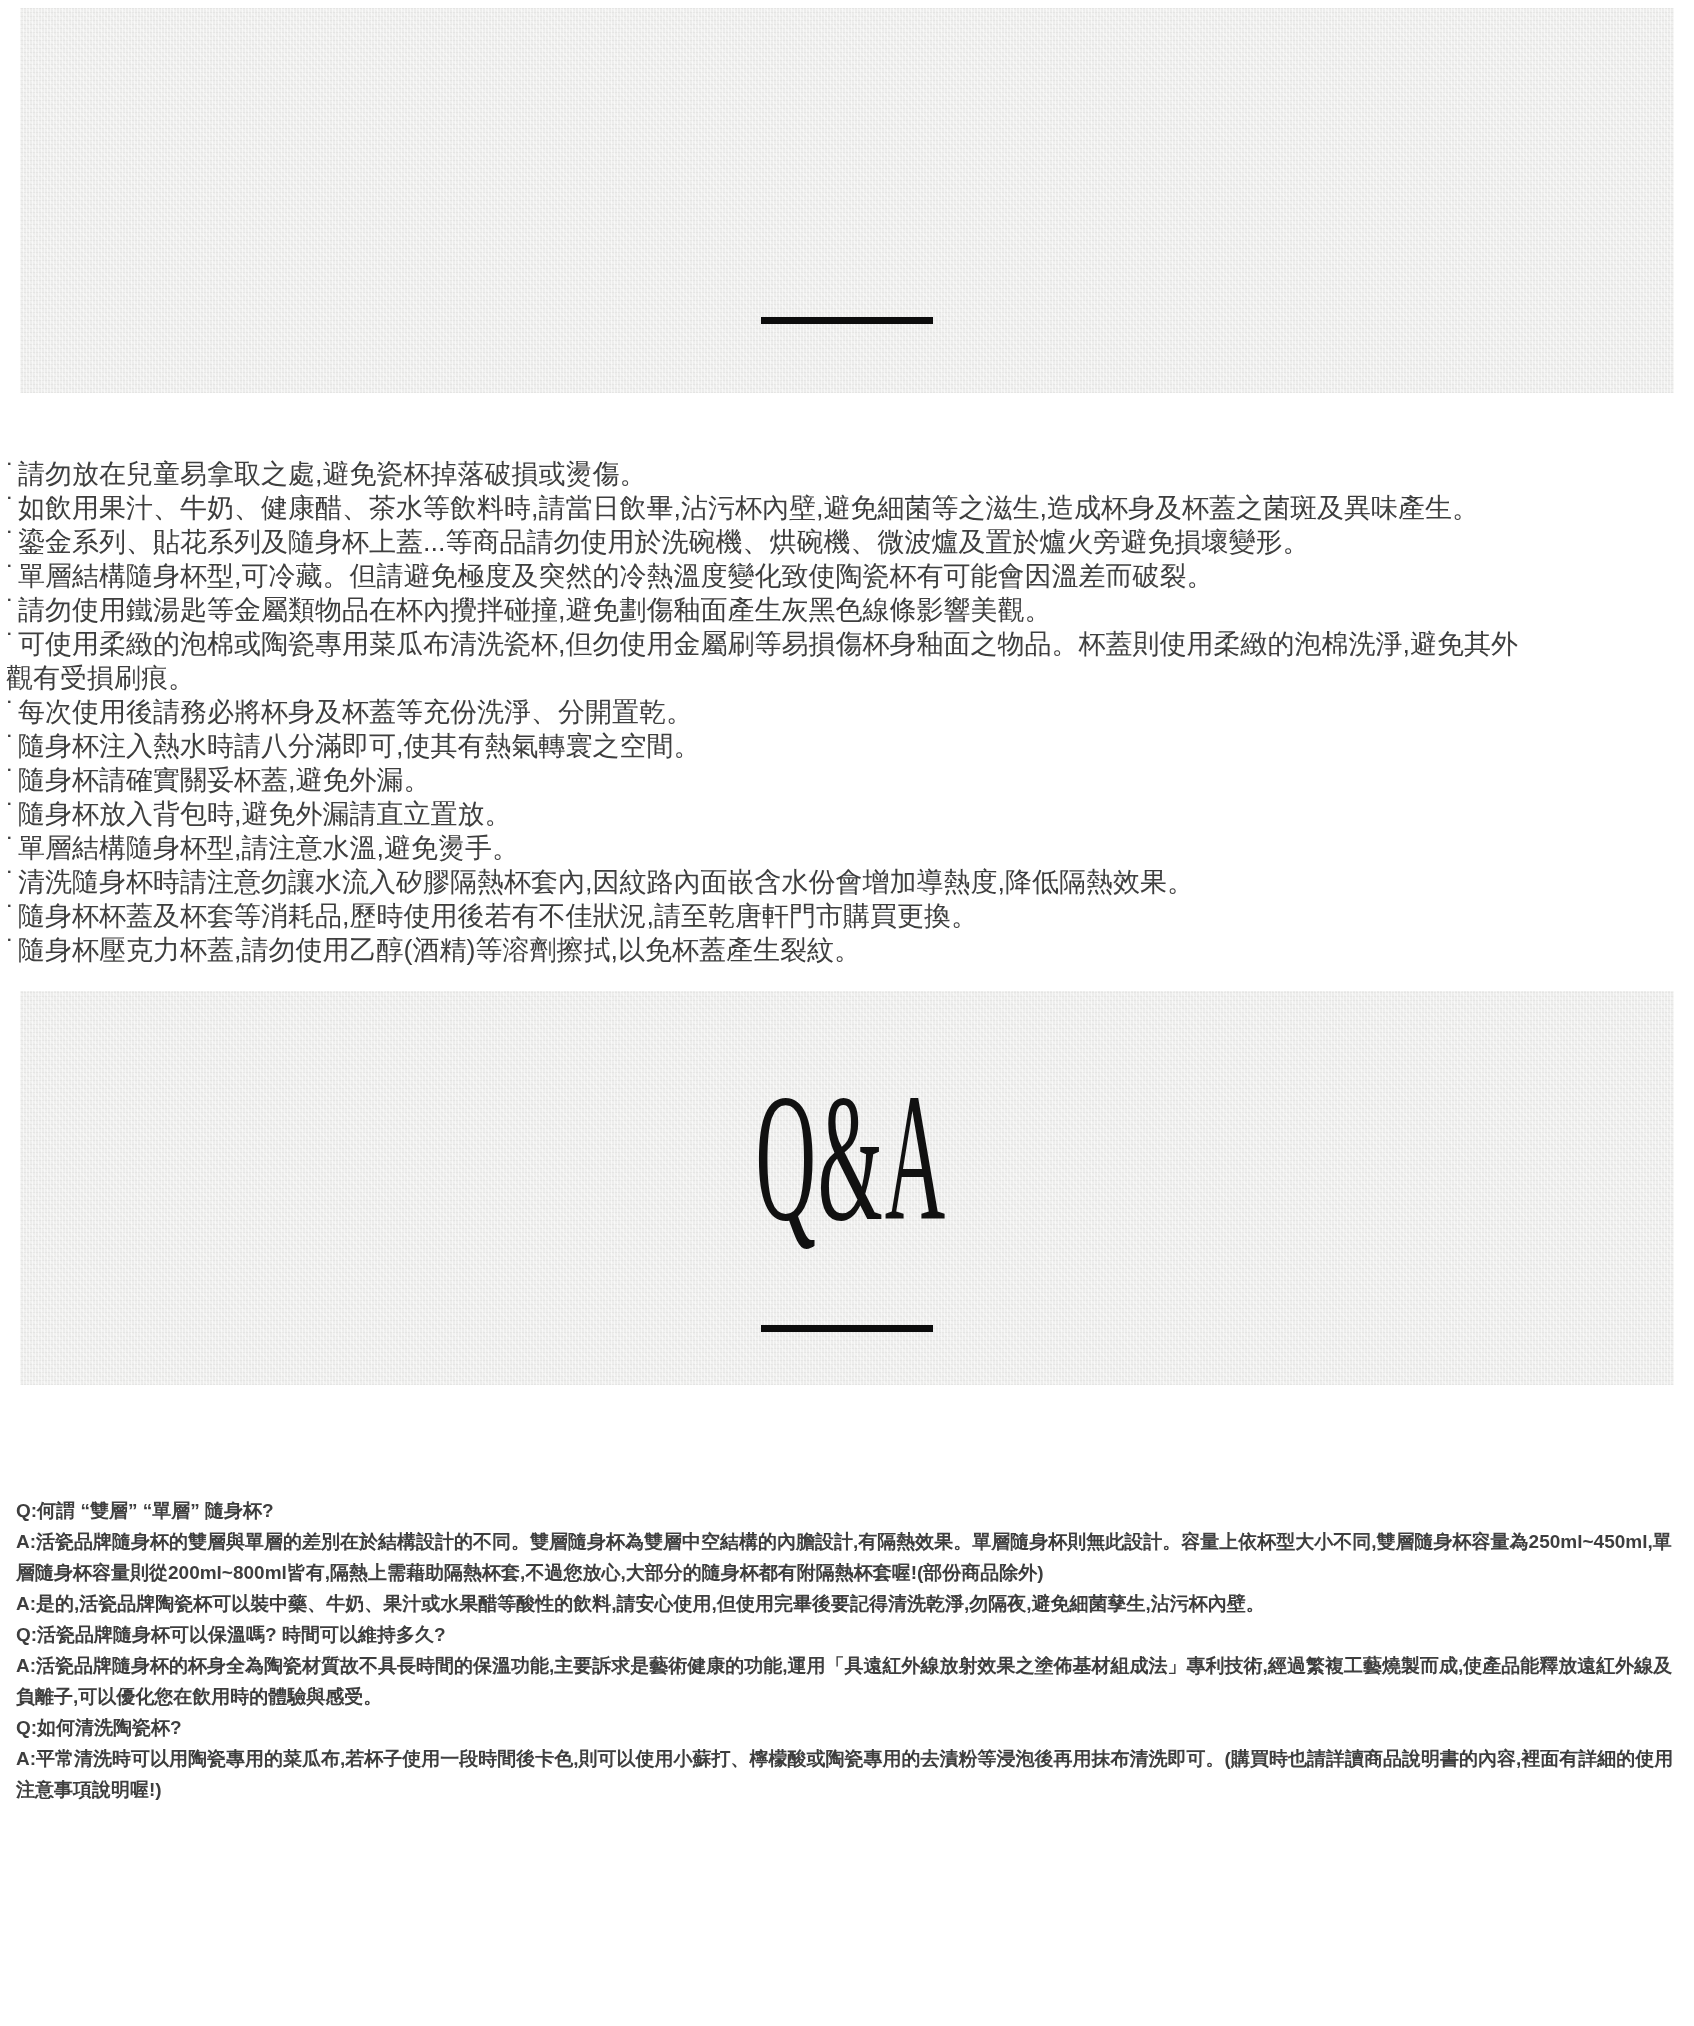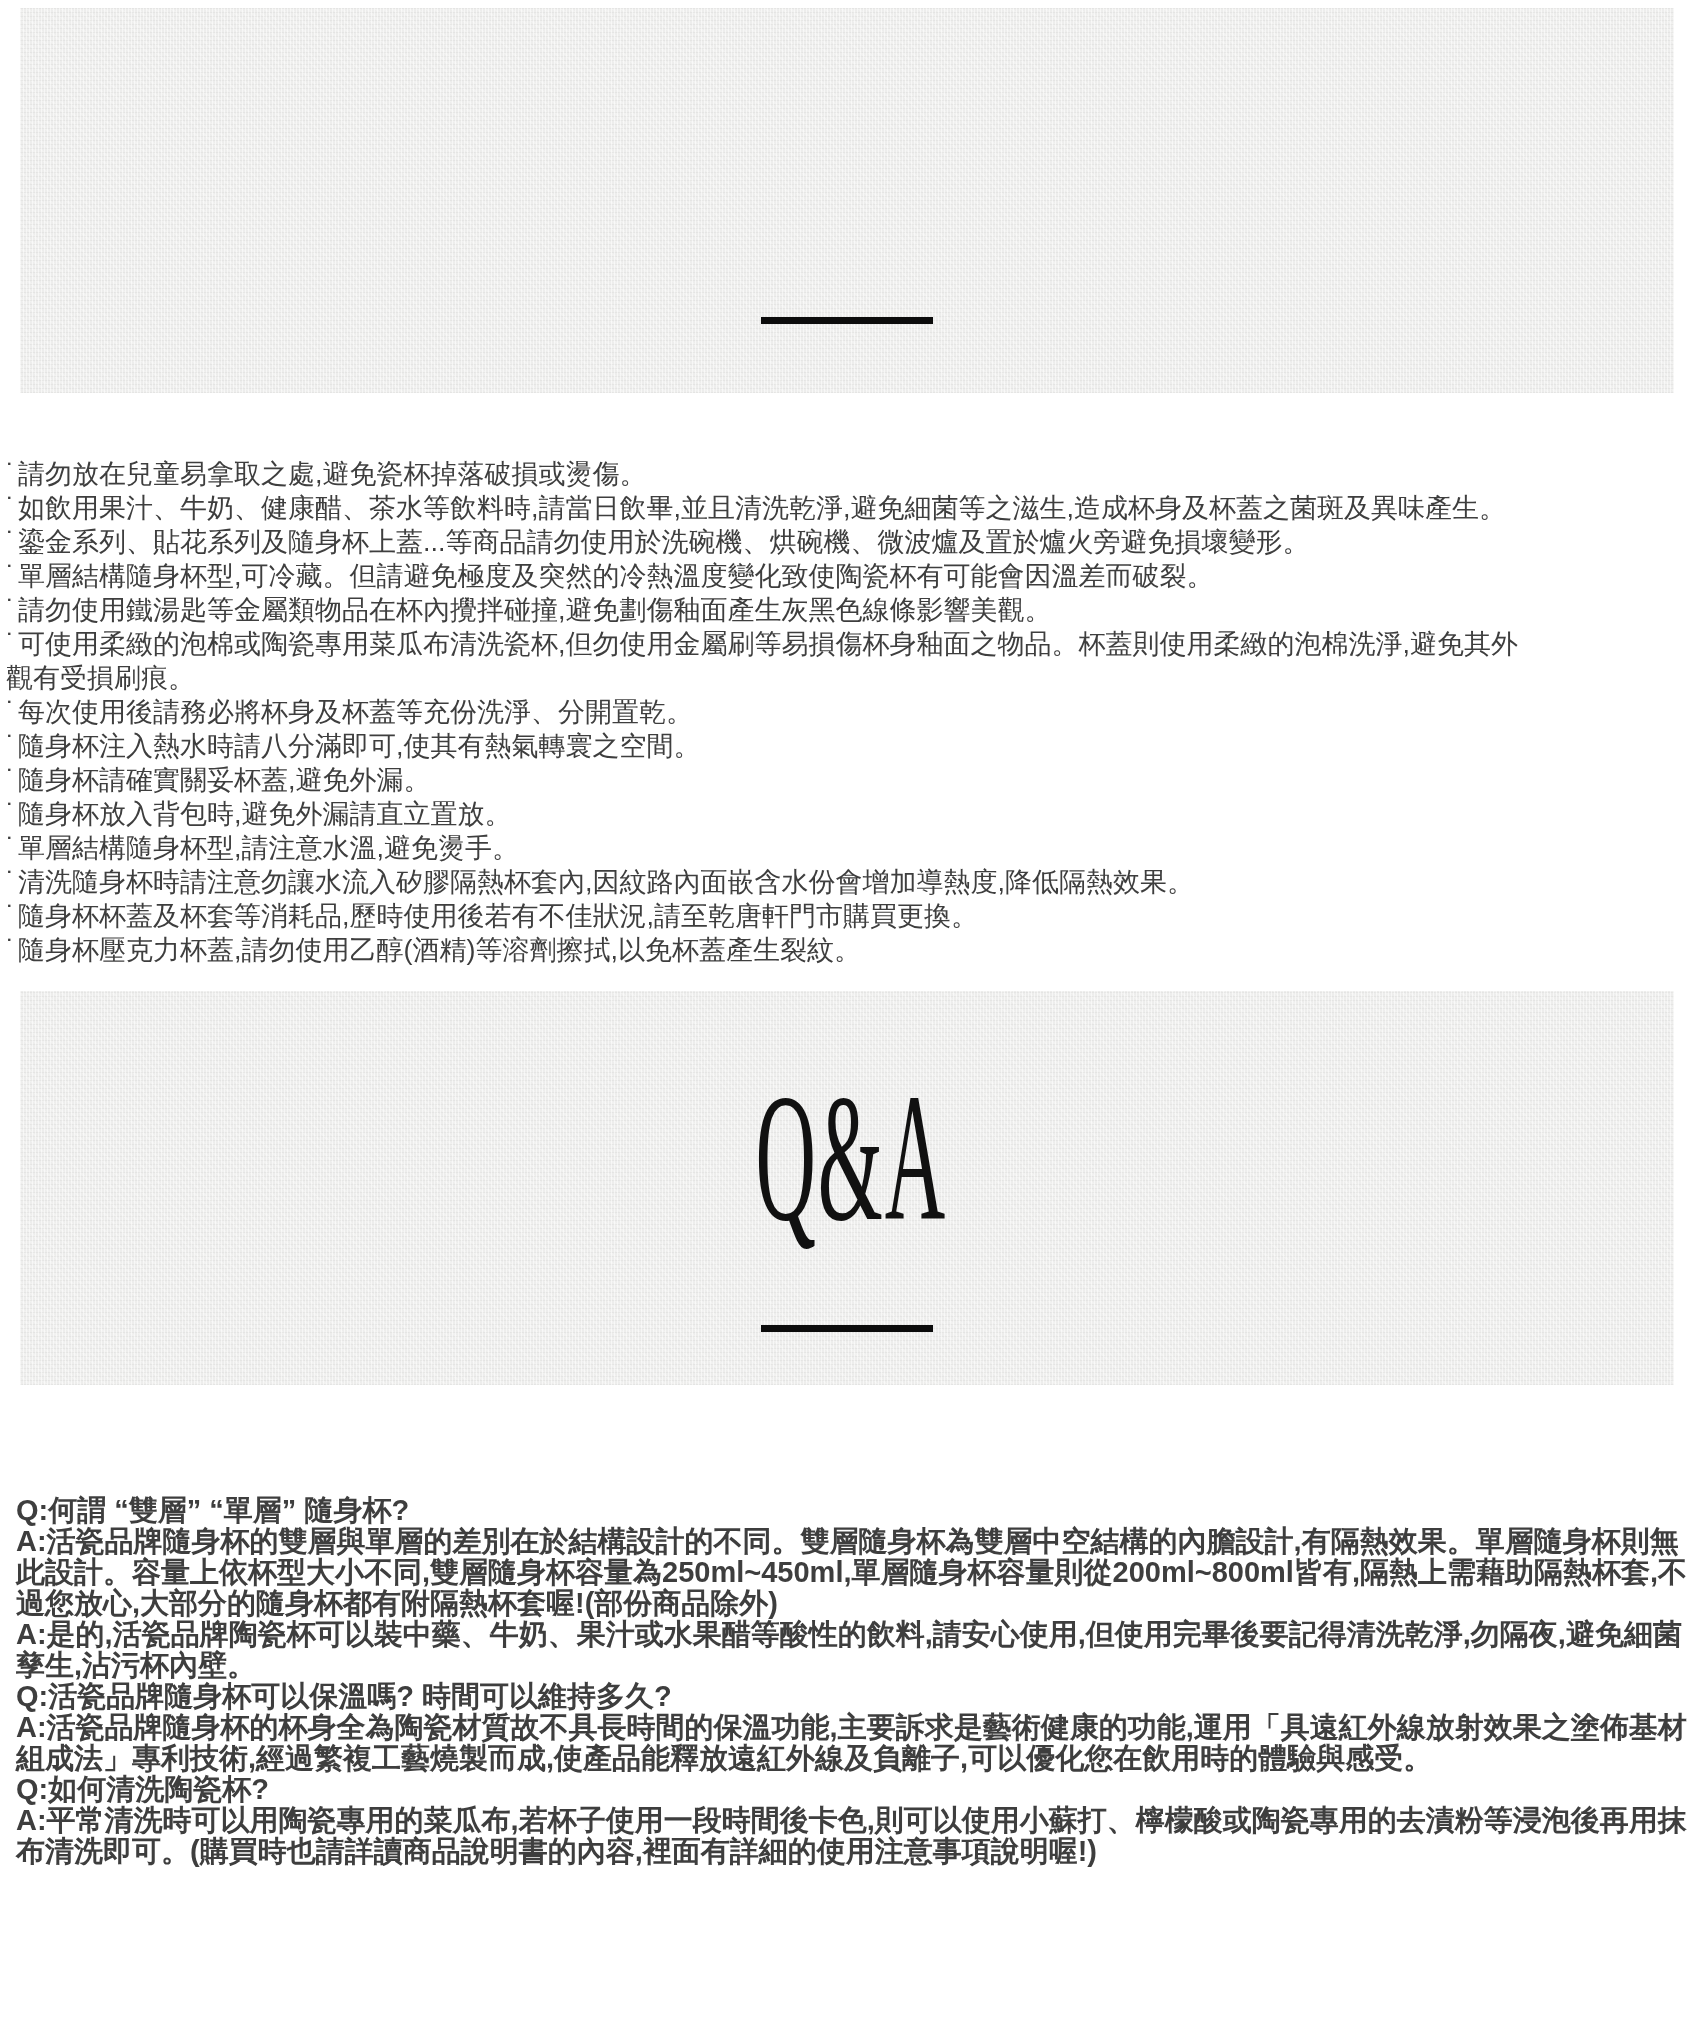--- a/index.html
+++ b/index.html
@@ -88,39 +88,39 @@
   }
   .note-line { margin: 0; }
   .note-dot {
     display: inline-block;
     margin-right: 3px;
   }
 
   
   #qa-text {
     margin: 110px 4px 0 16px;
-    font-size: 29px;
+    font-size: 19px;
     font-weight: 700;
     line-height: 31px;
     color: #3e3e3e;
   }
   .qa-line { margin: 0; }
 
   .page-bottom-space { height: 70px; }
 </style>
 </head>
 <body>
 
 <section class="banner" id="banner-notice">
   <div class="rule"></div>
 </section>
 
 <div id="care-notes">
     <div class="note-line"><span class="note-dot">˙</span><span>請勿放在兒童易拿取之處,避免瓷杯掉落破損或燙傷。</span></div>
-    <div class="note-line"><span class="note-dot">˙</span><span>如飲用果汁、牛奶、健康醋、茶水等飲料時,請當日飲畢,並且清洗乾淨,避免細菌等之滋生,造成杯身及杯蓋之菌斑及異味產生。</span></div>
+    <div class="note-line"><span class="note-dot">˙</span><span>如飲用果汁、牛奶、健康醋、茶水等飲料時,請當日飲畢,沾污杯內壁,避免細菌等之滋生,造成杯身及杯蓋之菌斑及異味產生。</span></div>
     <div class="note-line"><span class="note-dot">˙</span><span>鎏金系列、貼花系列及隨身杯上蓋...等商品請勿使用於洗碗機、烘碗機、微波爐及置於爐火旁避免損壞變形。</span></div>
     <div class="note-line"><span class="note-dot">˙</span><span>單層結構隨身杯型,可冷藏。但請避免極度及突然的冷熱溫度變化致使陶瓷杯有可能會因溫差而破裂。</span></div>
     <div class="note-line"><span class="note-dot">˙</span><span>請勿使用鐵湯匙等金屬類物品在杯內攪拌碰撞,避免劃傷釉面產生灰黑色線條影響美觀。</span></div>
     <div class="note-line"><span class="note-dot">˙</span><span>可使用柔緻的泡棉或陶瓷專用菜瓜布清洗瓷杯,但勿使用金屬刷等易損傷杯身釉面之物品。杯蓋則使用柔緻的泡棉洗淨,避免其外觀有受損刷痕。</span></div>
     <div class="note-line"><span class="note-dot">˙</span><span>每次使用後請務必將杯身及杯蓋等充份洗淨、分開置乾。</span></div>
     <div class="note-line"><span class="note-dot">˙</span><span>隨身杯注入熱水時請八分滿即可,使其有熱氣轉寰之空間。</span></div>
     <div class="note-line"><span class="note-dot">˙</span><span>隨身杯請確實關妥杯蓋,避免外漏。</span></div>
     <div class="note-line"><span class="note-dot">˙</span><span>隨身杯放入背包時,避免外漏請直立置放。</span></div>
     <div class="note-line"><span class="note-dot">˙</span><span>單層結構隨身杯型,請注意水溫,避免燙手。</span></div>
     <div class="note-line"><span class="note-dot">˙</span><span>清洗隨身杯時請注意勿讓水流入矽膠隔熱杯套內,因紋路內面嵌含水份會增加導熱度,降低隔熱效果。</span></div>

